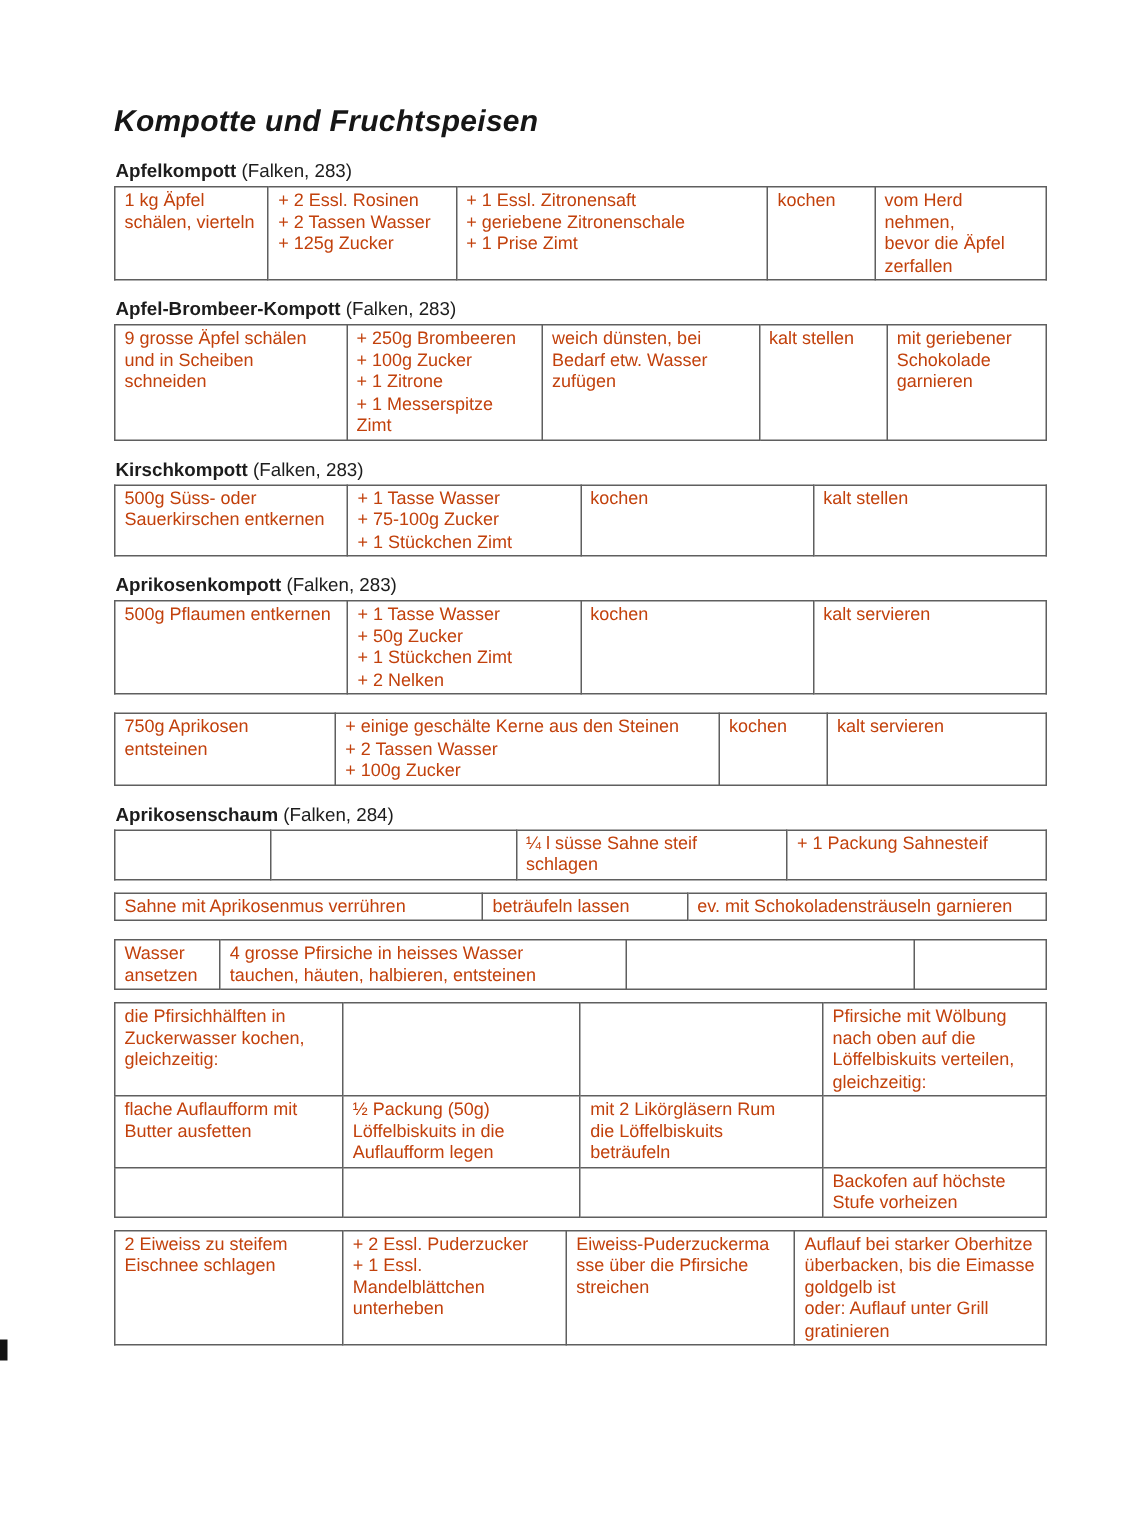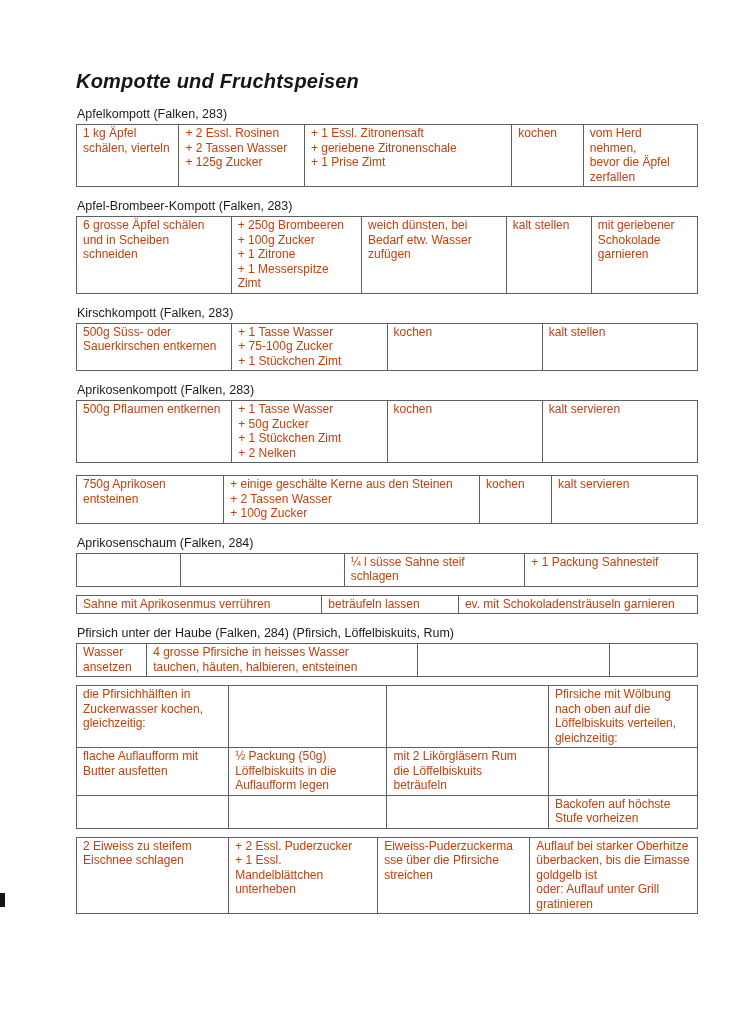--- a/index.html
+++ b/index.html
@@ -11,21 +11,21 @@
     color:#1c1c1c;
     overflow:hidden;
   }
   .content{position:absolute;left:76px;top:70px;width:622px;}
   .doc-title{
     font-size:20px;font-weight:bold;font-style:italic;
     margin:0 0 14px 0;color:#161616;letter-spacing:.2px;
   }
   .recipe-section{margin-bottom:12px;}
   .recipe-heading{font-size:12.5px;margin:0 0 2px 1px;line-height:15px;}
-  .recipe-name{font-weight:normal;}
+  .recipe-name{font-weight:bold;}
   .recipe-ref{font-weight:normal;}
   table.recipe-table{
     border-collapse:collapse;width:100%;table-layout:fixed;
   }
   table.recipe-table:not(:last-child){margin-bottom:8px;}
   table.recipe-table td{
     border:1px solid #5f5f5f;
     vertical-align:top;
     padding:1px 6px 2px 6px;
     font-size:12px;line-height:14.5px;
@@ -82,21 +82,21 @@
           <table class="recipe-table">
             <colgroup>
               <col style="width: 24.9%;">
               <col style="width: 21%;">
               <col style="width: 23.3%;">
               <col style="width: 13.7%;">
               <col style="width: 17.1%;">
             </colgroup>
             <tbody>
               <tr>
-                <td>6 grosse Äpfel schälen
+                <td>9 grosse Äpfel schälen
 und in Scheiben
 schneiden</td>
                 <td>+ 250g Brombeeren
 + 100g Zucker
 + 1 Zitrone
 + 1 Messerspitze Zimt</td>
                 <td>weich dünsten, bei
 Bedarf etw. Wasser
 zufügen</td>
                 <td>kalt stellen</td>
@@ -200,21 +200,20 @@
             <tbody>
               <tr>
                 <td>Sahne mit Aprikosenmus verrühren</td>
                 <td>beträufeln lassen</td>
                 <td>ev. mit Schokoladensträuseln garnieren</td>
               </tr>
             </tbody>
           </table>
         </section>
         <section class="recipe-section">
-          <div class="recipe-heading"><span class="recipe-name">Pfirsich unter der Haube</span> <span class="recipe-ref">(Falken, 284) (Pfirsich, Löffelbiskuits, Rum)</span></div>
           <table class="recipe-table">
             <colgroup>
               <col style="width: 11.3%;">
               <col style="width: 43.6%;">
               <col style="width: 31%;">
               <col style="width: 14.1%;">
             </colgroup>
             <tbody>
               <tr>
                 <td>Wasser

